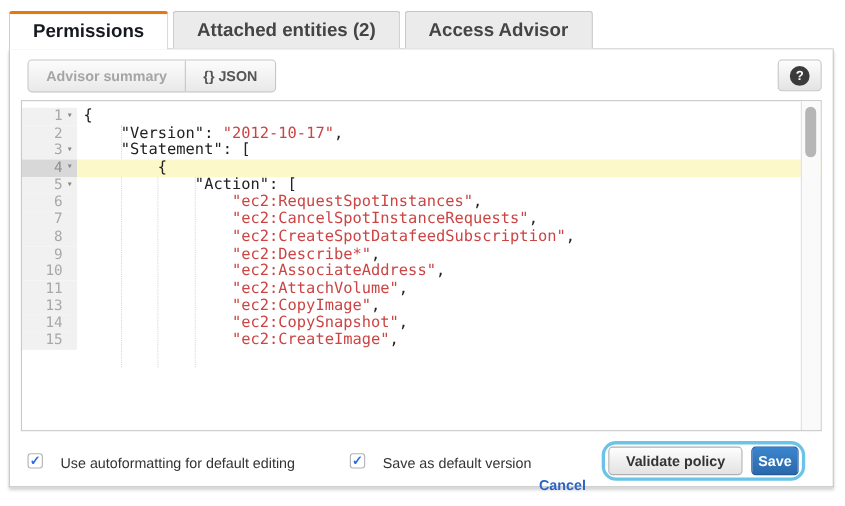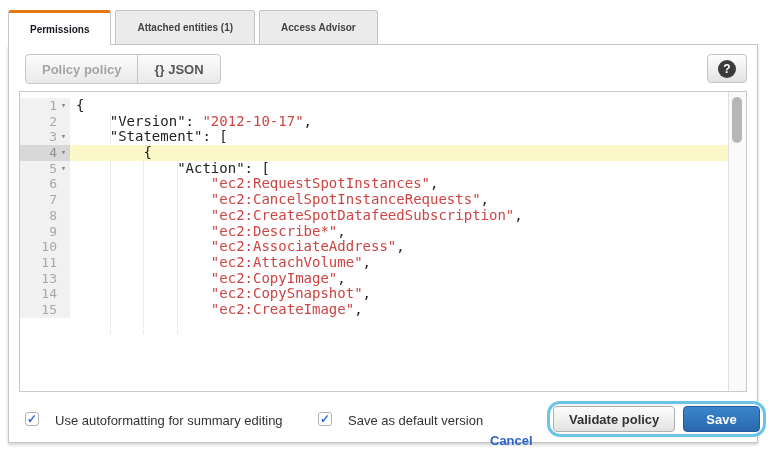--- a/index.html
+++ b/index.html
@@ -10,21 +10,21 @@
   }
   .panel{position:absolute;left:8px;top:10px;width:750px;}
 
   
   .tabbar{position:relative;height:35px;display:flex;align-items:flex-start;}
   .tabbar::after{content:'';position:absolute;left:0;right:0;bottom:0;height:1px;background:#c5c5c5;}
   .tab{
     position:relative;z-index:1;box-sizing:border-box;height:34px;
     display:flex;align-items:center;padding:0 21px;margin-right:4px;
     background:#ebebeb;border:1px solid #c5c5c5;border-bottom:none;
-    border-radius:3px 3px 0 0;font-weight:bold;font-size:10px;color:#444;
+    border-radius:3px 3px 0 0;font-weight:bold;font-size:17px;color:#444;
     cursor:pointer;white-space:nowrap;
   }
   .tab.active{
     height:35px;background:#fff;border-top:3px solid var(--accent,#e47911);
     color:#16191f;
   }
 
   
   .panel-body{
     position:relative;height:398px;background:#fff;
@@ -106,39 +106,39 @@
   .btn{
     height:26px;border-radius:4px;display:flex;align-items:center;
     font-size:13px;font-weight:bold;cursor:pointer;box-sizing:border-box;
     white-space:nowrap;
   }
   .btn-validate{
     padding:0 15px;border:1px solid #b0b0b0;color:#333;
     background:linear-gradient(#fefefe,#e2e2e2);
   }
   .btn-save{
-    padding:0 22px;border:1px solid #24599b;color:#fff;
+    padding:0 5px;border:1px solid #24599b;color:#fff;
     background:linear-gradient(#3a85cd,#2a68ad);
   }
 </style>
 </head>
 <body style="--accent: #e47911; --string-red: #cc4444; --active-line: #fcf8c9; --focus-ring: #6cc3e8; --link-blue: #2b64c8;">
 
 <div class="panel">
 
   <div class="tabbar">
       <div class="tab active">Permissions</div>
-      <div class="tab">Attached entities (1)</div>
+      <div class="tab">Attached entities (2)</div>
       <div class="tab">Access Advisor</div>
     </div>
 
   <div class="panel-body">
 
     <div class="seg">
-      <div class="seg-btn summary">Policy policy</div>
+      <div class="seg-btn summary">Advisor summary</div>
       <div class="seg-btn json">{} JSON</div>
     </div>
 
     <div class="help-btn">
       <span class="help-circle">?</span>
     </div>
 
     <div class="editor">
       <div class="code-area">
         <div class="guide g1"></div>
@@ -242,21 +242,21 @@
             </div>
             <div class="code-cell"><span>                </span><span class="str">"ec2:CreateImage"</span><span>,</span></div>
           </div>
         </div>
       <div class="vtrack">
         <div class="vthumb"></div>
       </div>
     </div>
 
     <div class="checkbox cb1" id="cb-autoformat">✓</div>
-    <div class="cb-label cb1-label">Use autoformatting for summary editing</div>
+    <div class="cb-label cb1-label">Use autoformatting for default editing</div>
 
     <div class="checkbox cb2" id="cb-default">✓</div>
     <div class="cb-label cb2-label">Save as default version</div>
 
     <div class="cancel-link">Cancel</div>
 
     <div class="focus-ring">
       <div class="btn btn-validate">Validate policy</div>
       <div class="btn btn-save">Save</div>
     </div>

